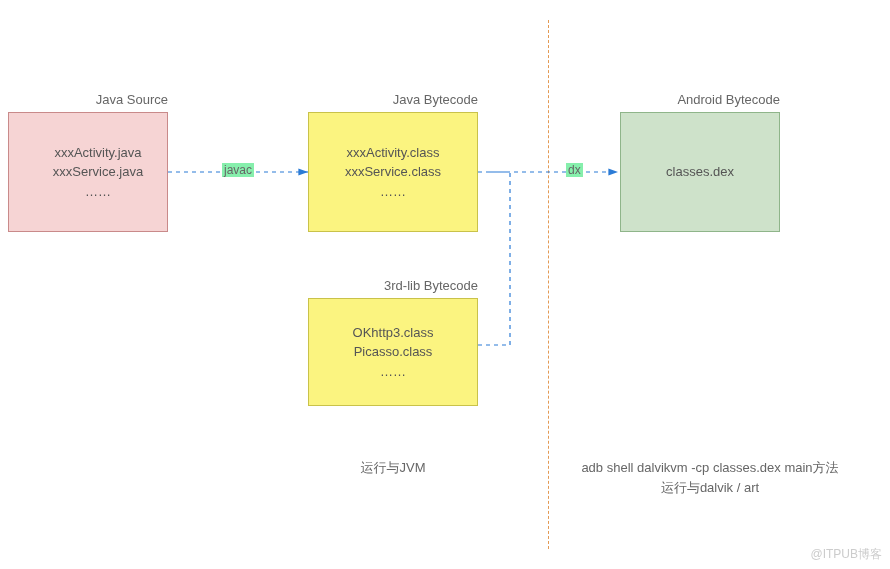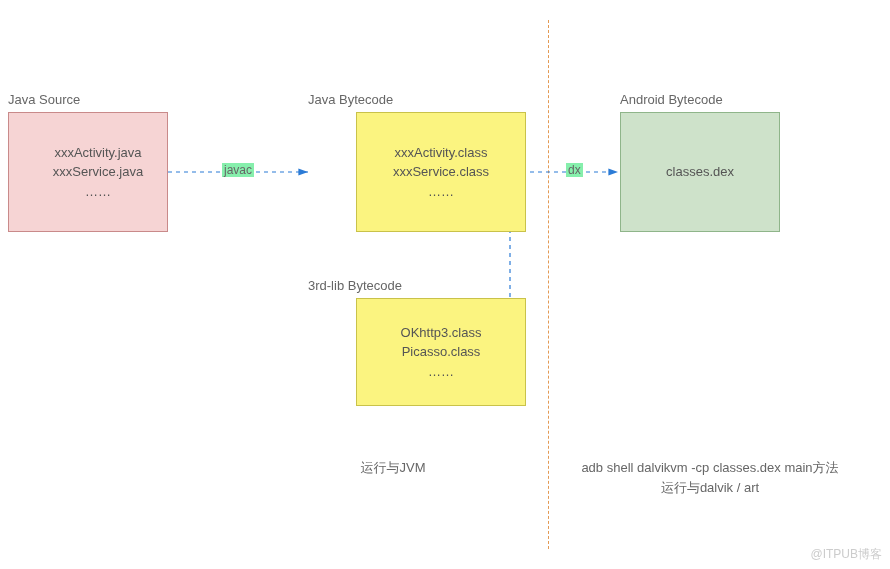--- a/index.html
+++ b/index.html
@@ -17,27 +17,27 @@
     position: absolute;
     border: 1px solid #888;
     display: flex;
     flex-direction: column;
     align-items: center;
     justify-content: center;
     text-align: center;
     line-height: 1.5;
   }
   .box-pink   { background: #f6d4d4; border-color: #c98a8a; padding-left: 20px; }
-  .box-yellow { background: #fbf480; border-color: #c9c24a; margin-left: 48px; }
+  .box-yellow { background: #fbf480; border-color: #c9c24a; }
   .box-green  { background: #cee2ca; border-color: #8fb58a; }
   .label {
     position: absolute;
     color: #666;
     font-size: 13px;
-    text-align: left;
+    text-align: right;
   }
   svg.arrows {
     position: absolute;
     top: 0; left: 0;
     width: 890px; height: 569px;
     pointer-events: none;
   }
   .arrow-label {
     position: absolute;
     color: #666;

